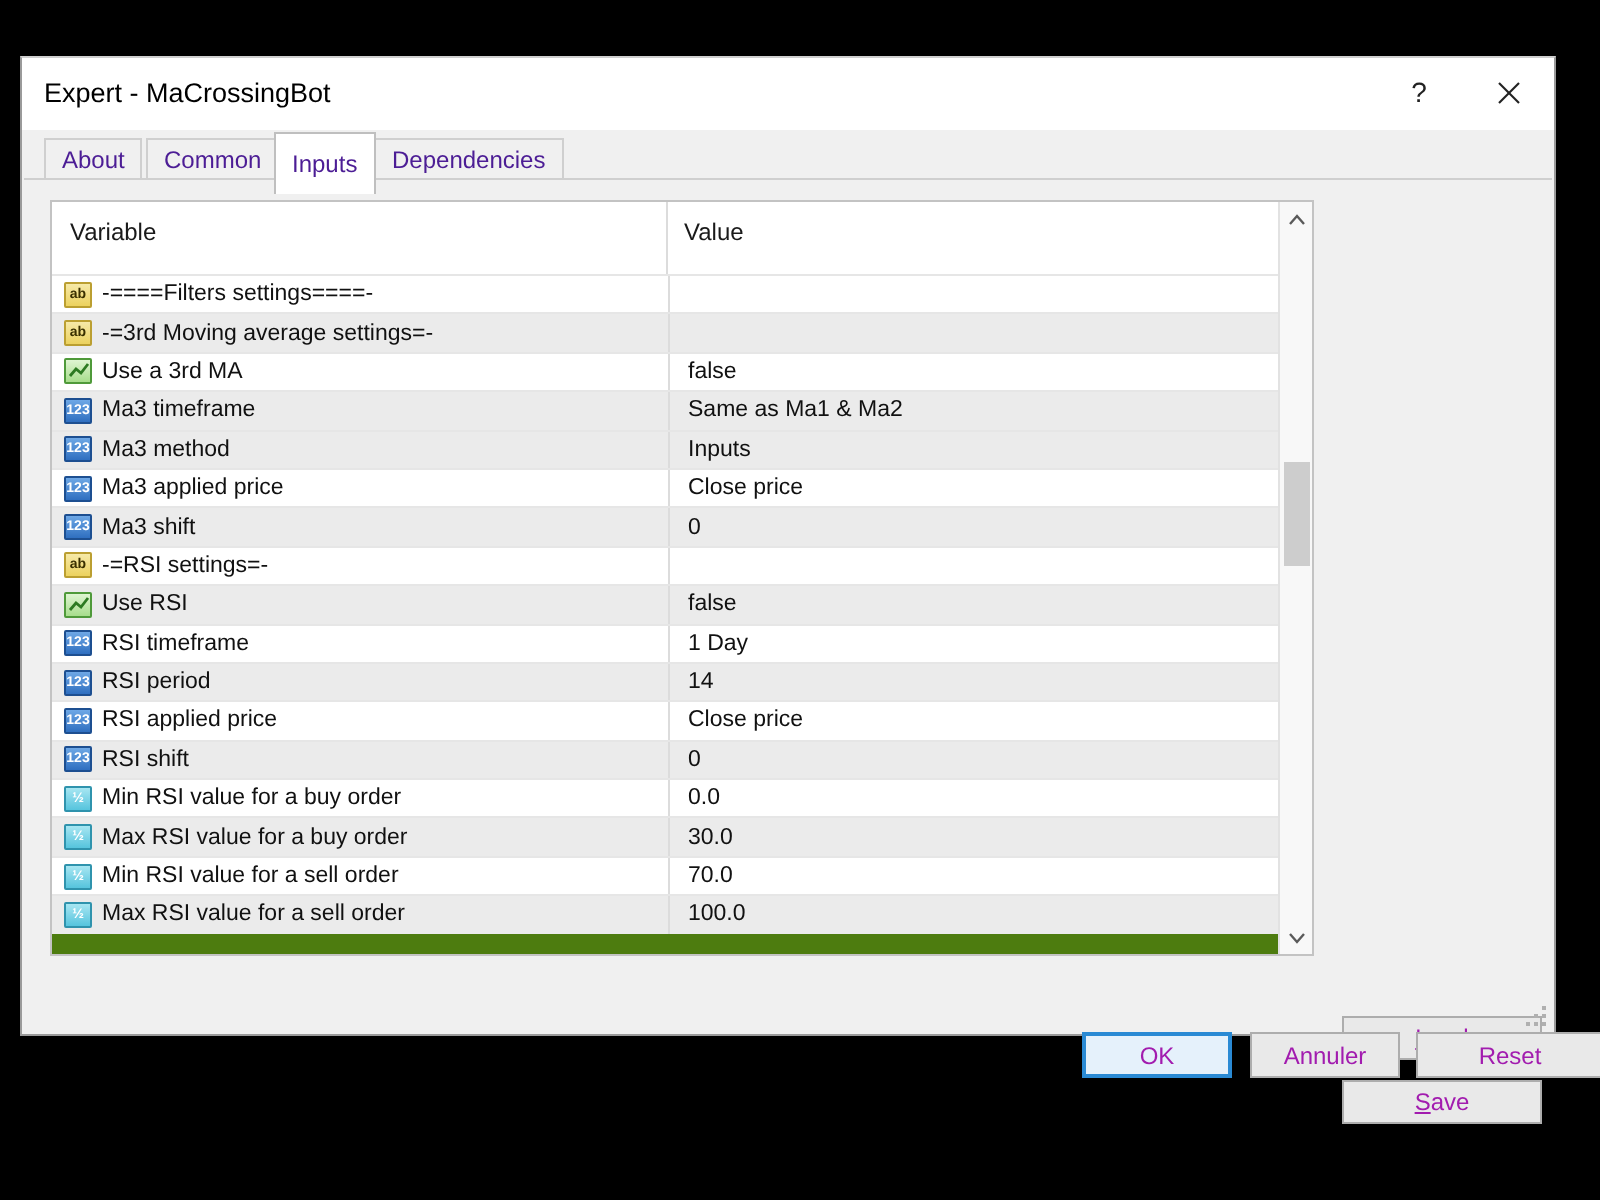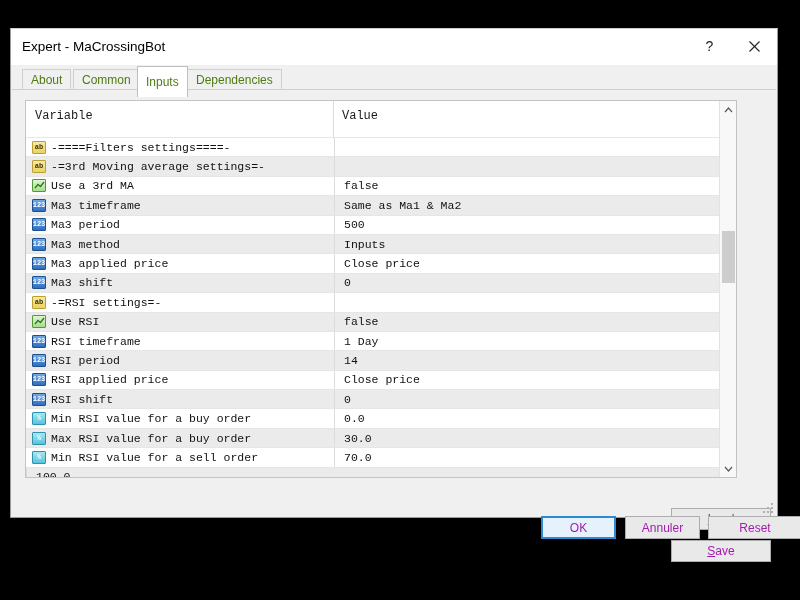--- a/index.html
+++ b/index.html
@@ -56,21 +56,21 @@
     padding-left: 11px;
     background: #f0f0f0;
   }
   .tab {
     position: absolute;
     top: 4px;
     height: 20px;
     padding: 0 8px;
     display: flex; align-items: center;
     font-size: 12px;
-    color: #4d7c0f;
+    color: #4c1d95;
     background: #f0f0f0;
     border: 1px solid #cfcfcf;
     border-bottom: none;
     white-space: nowrap;
     cursor: default;
   }
   .tab.active {
     top: 1px;
     height: 31px;
     background: #ffffff;
@@ -83,25 +83,24 @@
     position: absolute;
     left: 1px; right: 1px; top: 60px; bottom: 1px;
     background: #f0f0f0;
     border-top: 1px solid #cfcfcf;
   }
 
   
   #grid-panel {
     position: absolute;
     left: 13px; top: 10px;
-    width: 712px; height: 378px;
+    width: 632px; height: 378px;
     background: #4d7c0f;
     border: 1px solid #c3c3c3;
     overflow: hidden;
-    font-family: Liberation Mono, monospace;
   }
   #grid-head {
     position: relative;
     height: 36px;
     background: #ffffff;
   }
   #grid-head .hcell {
     position: absolute;
     top: 8px;
     font-size: 12px;
@@ -337,29 +336,20 @@
           </div>
           <div class="row odd">
             <div class="cell-var">
               <span class="ticon num">123</span>
               <span class="var-label">Ma3 timeframe</span>
             </div>
             <div class="cell-val">
               <span class="val-label">Same as Ma1 &amp; Ma2</span>
             </div>
           </div>
-          <div class="row even">
-            <div class="cell-var">
-              <span class="ticon num">123</span>
-              <span class="var-label">Ma3 period</span>
-            </div>
-            <div class="cell-val">
-              <span class="val-label">500</span>
-            </div>
-          </div>
           <div class="row odd">
             <div class="cell-var">
               <span class="ticon num">123</span>
               <span class="var-label">Ma3 method</span>
             </div>
             <div class="cell-val">
               <span class="val-label">Inputs</span>
             </div>
           </div>
           <div class="row even">
@@ -459,20 +449,24 @@
           <div class="row even">
             <div class="cell-var">
               <span class="ticon dbl">½</span>
               <span class="var-label">Min RSI value for a sell order</span>
             </div>
             <div class="cell-val">
               <span class="val-label">70.0</span>
             </div>
           </div>
           <div class="row odd">
+            <div class="cell-var">
+              <span class="ticon dbl">½</span>
+              <span class="var-label">Max RSI value for a sell order</span>
+            </div>
             <div class="cell-val">
               <span class="val-label">100.0</span>
             </div>
           </div>
         </div>
 
       <div id="grid-scroll">
         <div class="sb-arrow" id="sb-up">
           <svg width="9" height="6" viewBox="0 0 9 6" aria-hidden="true">
             <polyline points="1,5 4.5,1 8,5" fill="none" stroke="#5a5a5a" stroke-width="1.2"></polyline>

